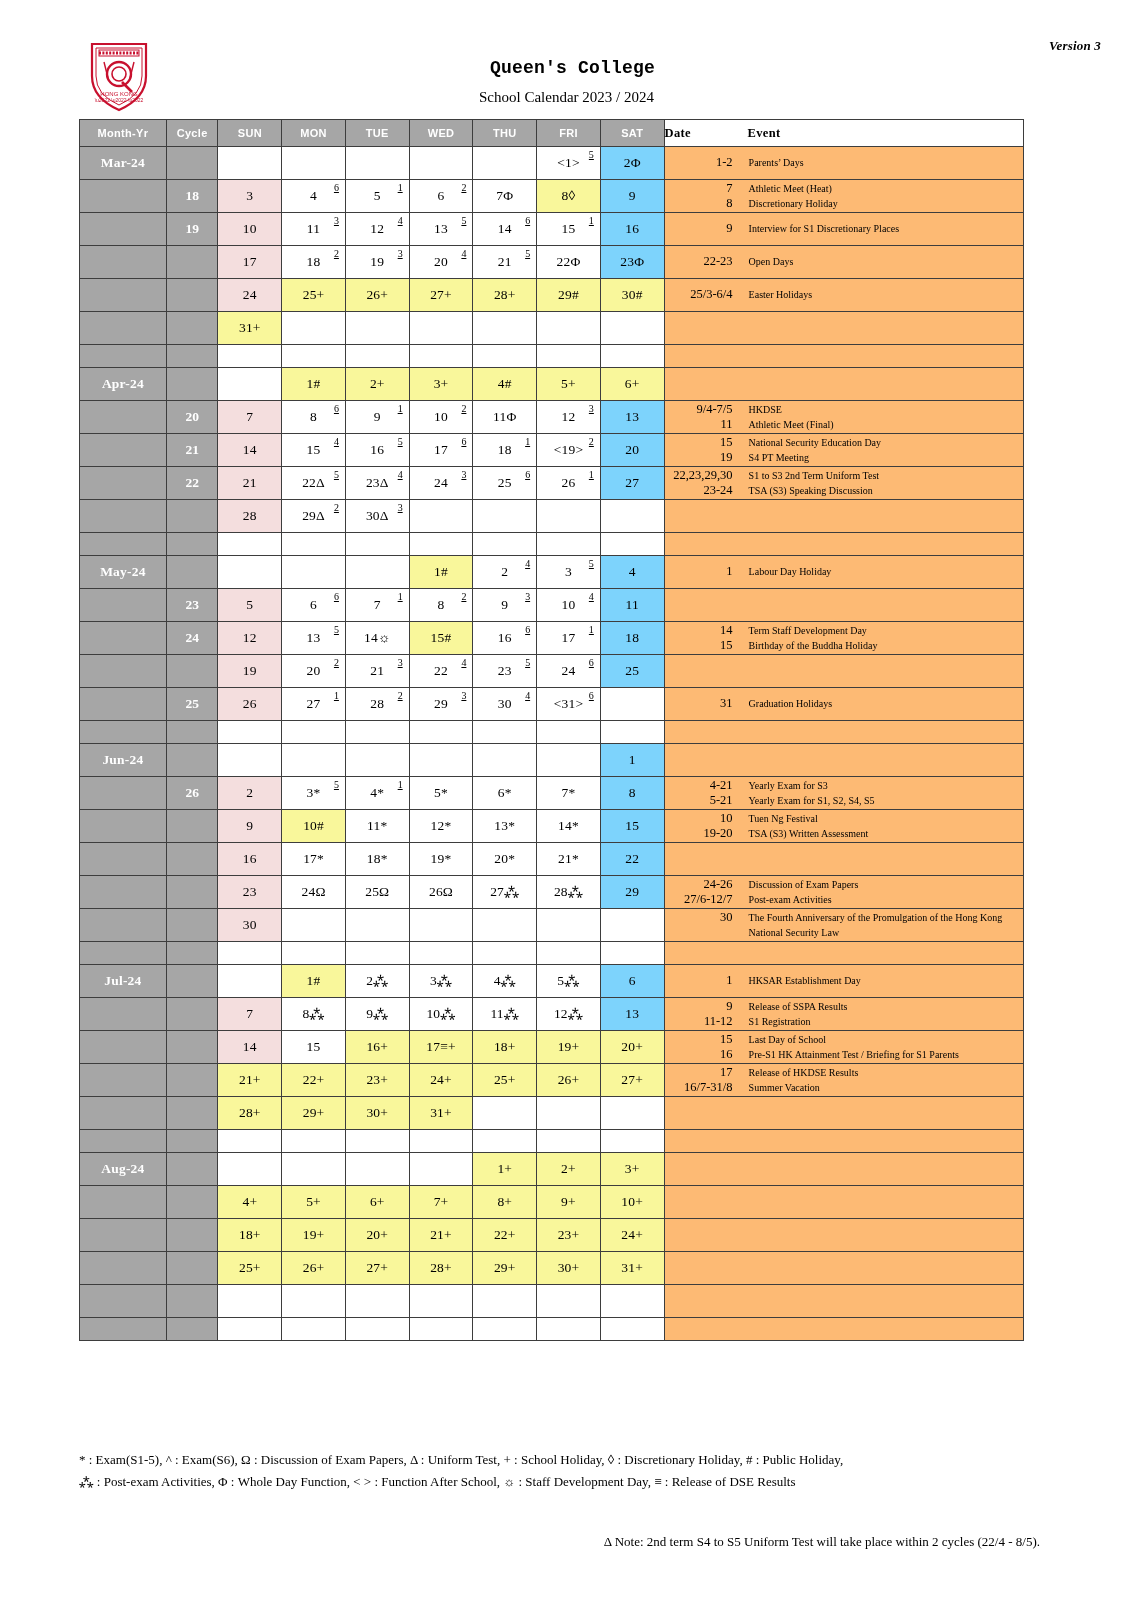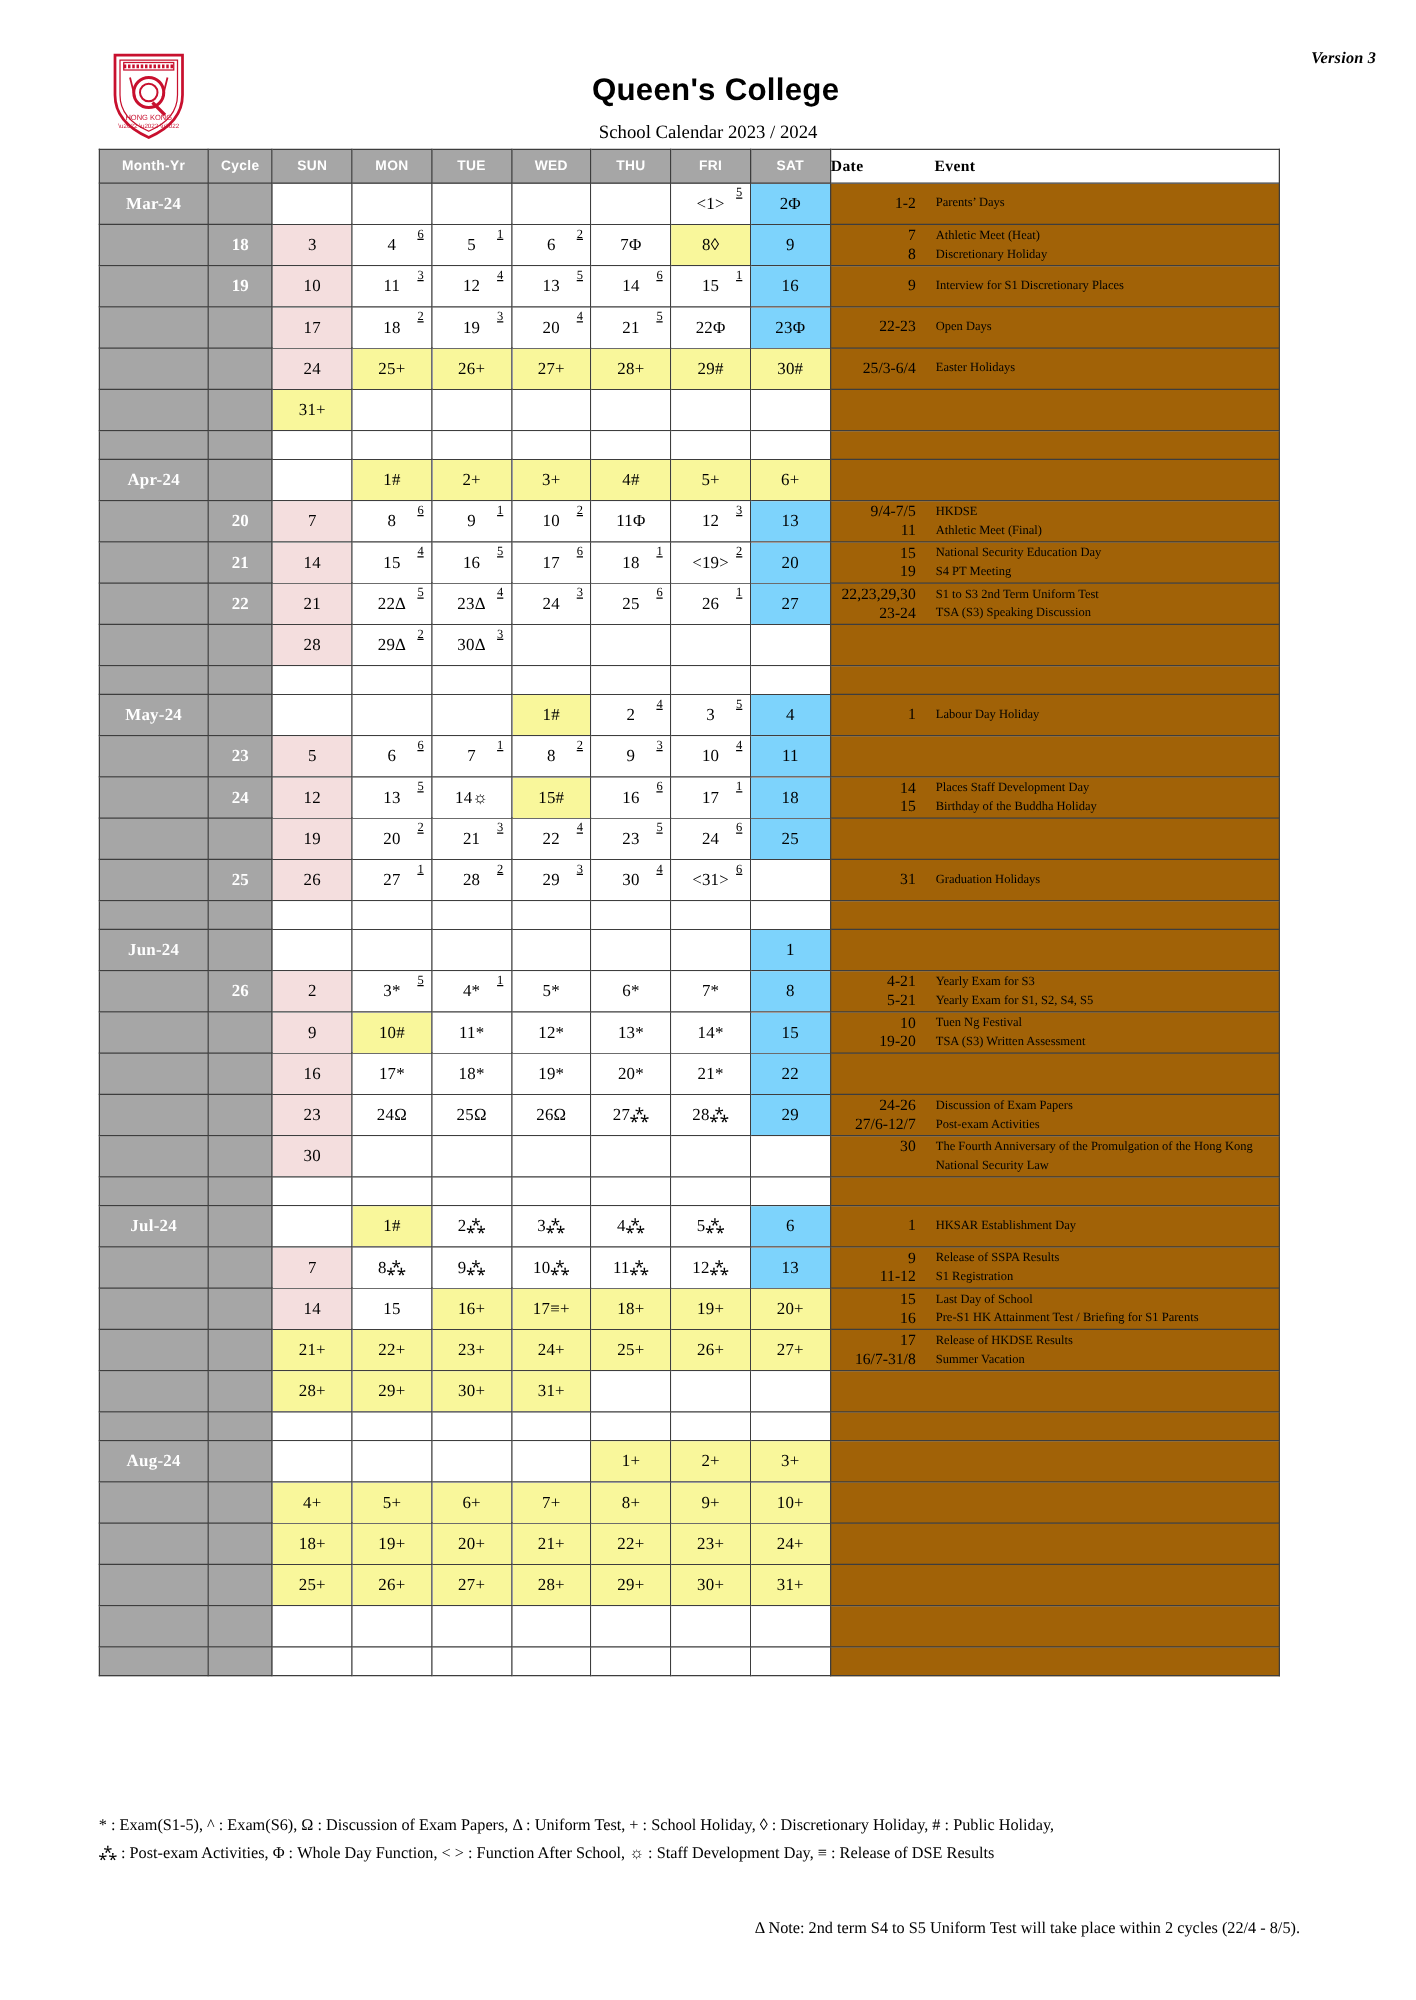--- a/index.html
+++ b/index.html
@@ -35,23 +35,23 @@
     height: 74px;
   }
   .title-block {
     position: absolute;
     left: 0;
     right: 0;
     top: 58px;
     text-align: center;
   }
   .school-name {
-    font-family: Liberation Sans, sans-serif;
+    font-family: Liberation Mono, monospace;
     font-weight: bold;
-    font-size: 25px;
+    font-size: 18px;
     letter-spacing: .2px;
     margin-left: 12px;
   }
   .school-sub {
     font-family: "Liberation Serif", serif;
     font-size: 15px;
     margin-top: 11px;
   }
 
   
@@ -139,21 +139,21 @@
     font-size: 10px;
     text-decoration: underline;
     line-height: 12px;
   }
   td.sun  { background: #f4dede; }
   td.sat  { background: #7dd3fc; }
   td.hol  { background: #f9f79b; }
   td.blank{ background: #ffffff; }
 
   td.ev {
-    background: #a16207;
+    background: #fdba74;
     vertical-align: top;
     padding-top: 3px;
   }
   .evrow { display: flex; line-height: 15.5px; }
   .evrow .d  { width: 68px; text-align: right; padding-right: 9px; font-size: 12.5px; white-space: nowrap; }
   .evrow .t  { padding-left: 7px; font-size: 10px; }
 
   tr.spacer td { height: 22px; }
   tr.spacer td.month, tr.spacer td.cycle { background: #a6a6a6; }
 
@@ -717,21 +717,21 @@
         <td class="day blank">
           <span class="num">17</span>
           <span class="sup">1</span>
         </td>
         <td class="day sat">
           <span class="num">18</span>
         </td>
         <td class="ev">
           <div class="evrow">
             <span class="d">14</span>
-            <span class="t">Places Staff Development Day</span>
+            <span class="t">Term Staff Development Day</span>
           </div>
           <div class="evrow">
             <span class="d">15</span>
             <span class="t">Birthday of the Buddha Holiday</span>
           </div>
         </td>
       </tr>
       <tr>
         <td class="month"></td>
         <td class="cycle"></td>

